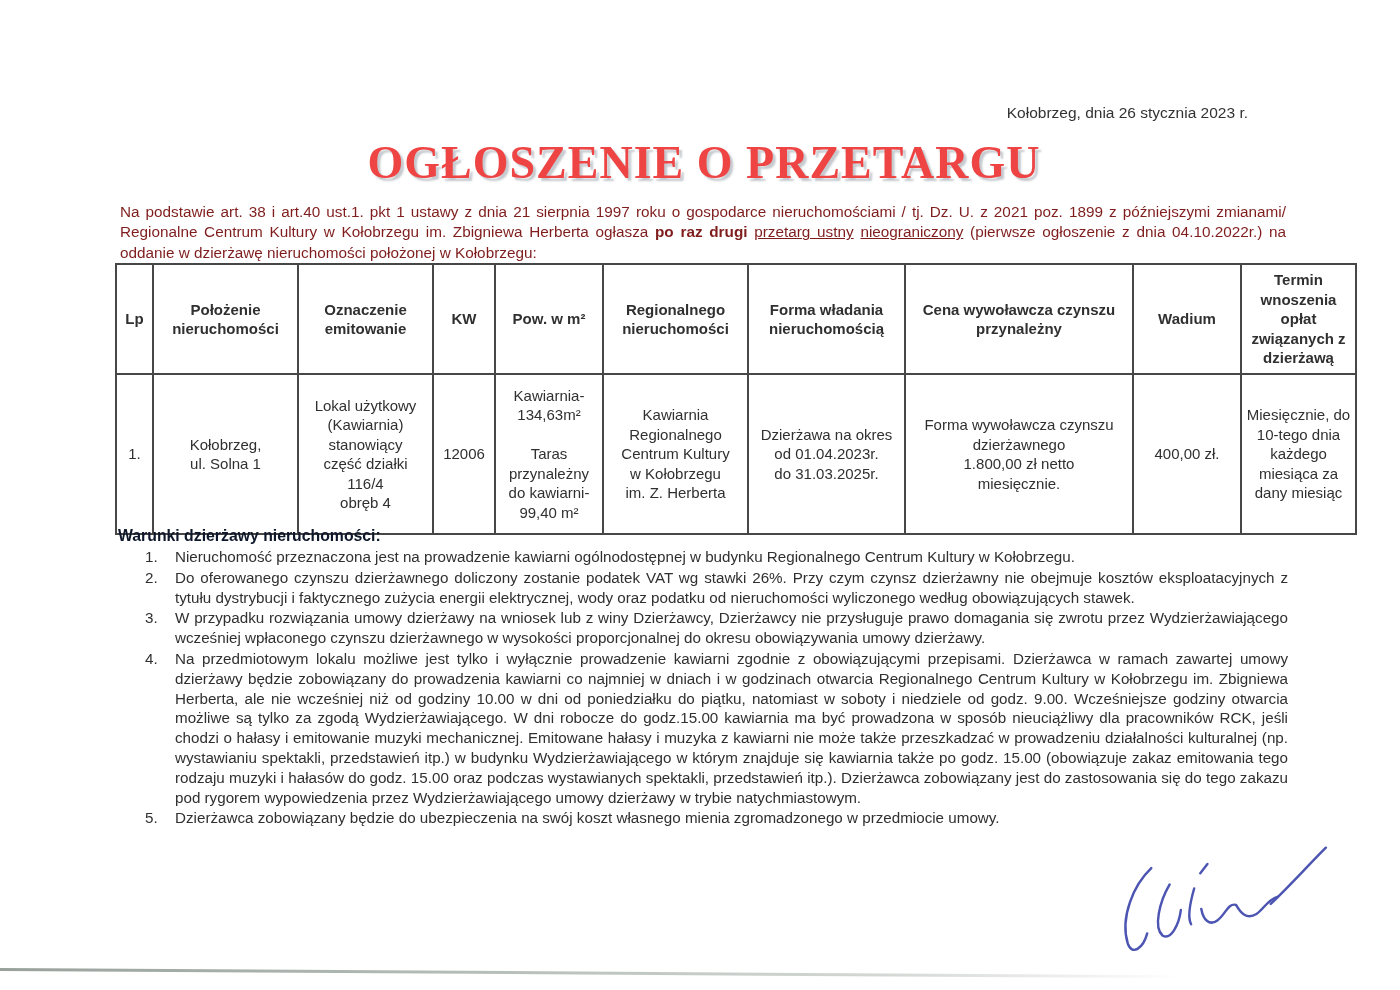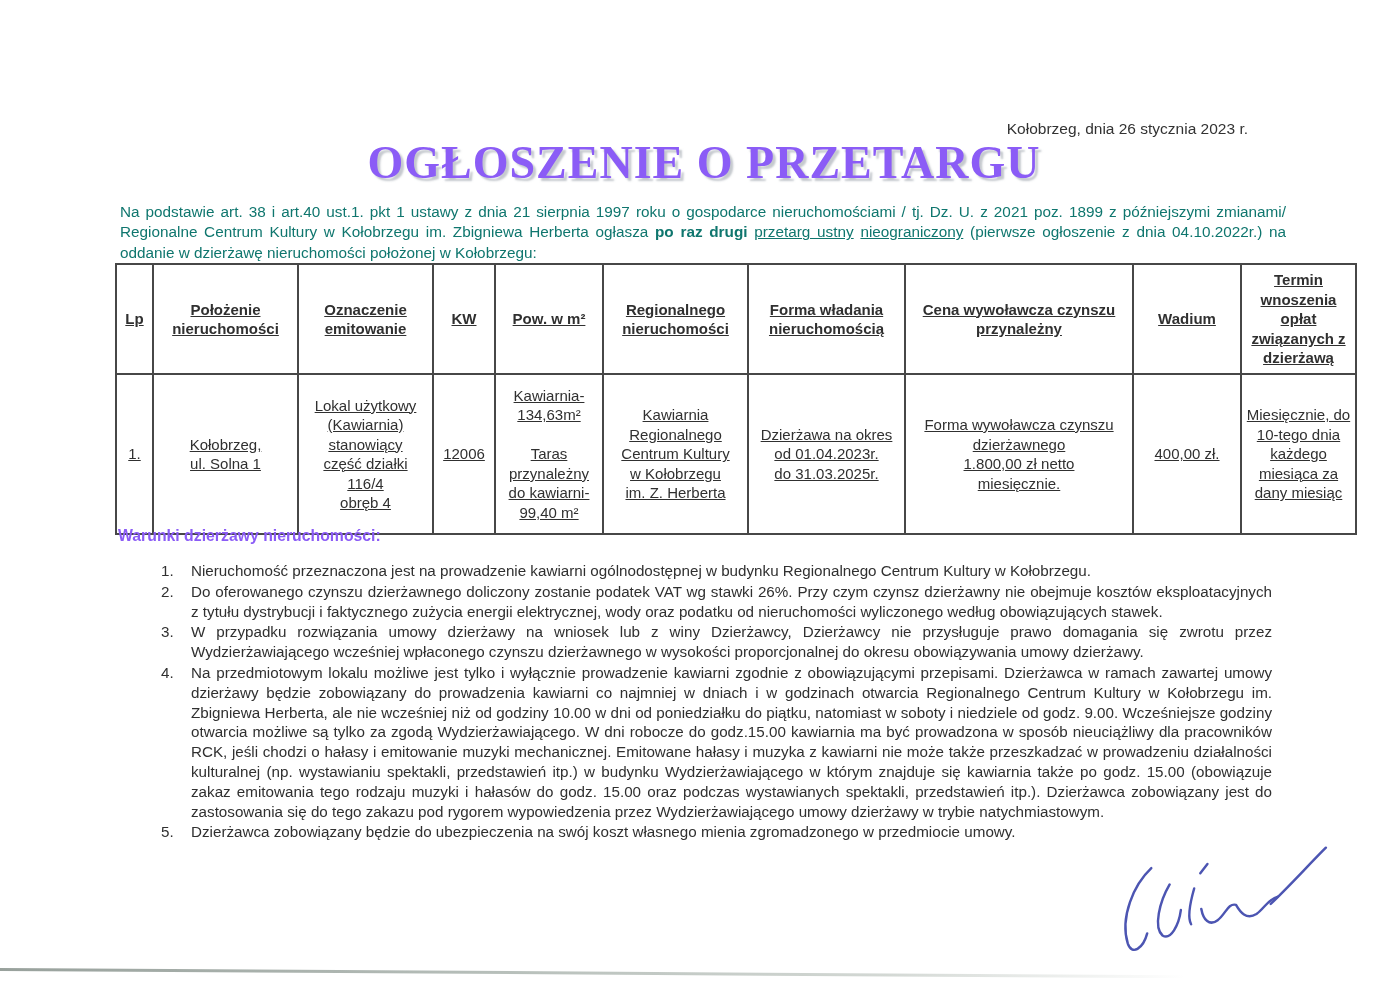--- a/index.html
+++ b/index.html
@@ -4,62 +4,62 @@
 <style>
   html,body{margin:0;padding:0;}
   body{
     width:1400px;height:990px;position:relative;overflow:hidden;
     background:#ffffff;
     font-family:"Liberation Sans","DejaVu Sans",sans-serif;
     color:#2e2e2e;
     -webkit-font-smoothing:antialiased;
   }
   .date-line{
-    position:absolute;top:120px;right:152px;
+    position:absolute;top:104px;right:152px;
     font-size:15.5px;color:#333;
   }
   .doc-title{
     position:absolute;top:136px;left:0;width:100%;
     text-align:center;padding-left:8px;box-sizing:border-box;
     font-family:"Liberation Serif","DejaVu Serif",serif;
     font-weight:bold;font-size:46px;letter-spacing:1px;
-    color:#8b5cf6;
+    color:#ef4444;
     text-shadow:3px 3px 2px rgba(150,156,166,0.55);
     margin:0;
   }
   .intro{
     position:absolute;top:202px;left:120px;width:1166px;
     font-size:15.3px;line-height:20.3px;text-align:justify;
-    margin:0;color:#0f766e;
+    margin:0;color:#7f1d1d;
   }
   .intro .bold{font-weight:bold;}
   .intro .und{text-decoration:underline;}
   table.offer{
     position:absolute;top:263px;left:115px;width:1240px;
     border-collapse:collapse;table-layout:fixed;
     font-size:15px;color:#303030;
   }
   table.offer th,table.offer td{
     border:2px solid #474747;
     text-align:center;vertical-align:middle;
     padding:3px 4px;line-height:1.3;
-    white-space:pre-line;word-wrap:break-word;text-decoration:underline;
+    white-space:pre-line;word-wrap:break-word;
   }
   table.offer th{font-weight:bold;font-size:15px;}
   thead tr{height:110px;}
   tbody tr{height:160px;}
   td.col-pow{text-align:left;vertical-align:top;padding-top:6px;padding-left:8px;}
   .conditions{
     position:absolute;top:527px;left:118px;width:1170px;
   }
   .conditions-heading{
-    font-weight:bold;font-size:15.8px;margin:0 0 2px 0;color:#8b5cf6;
+    font-weight:bold;font-size:15.8px;margin:0 0 2px 0;color:#0f172a;
   }
   ol.cond-list{
-    list-style:none;margin:16px;padding:0;counter-reset:cond;
+    list-style:none;margin:0;padding:0;counter-reset:cond;
   }
   ol.cond-list li{
     counter-increment:cond;
     position:relative;
     padding-left:57px;
     font-size:15.2px;line-height:19.8px;
     text-align:justify;color:#303030;
     margin-bottom:1px;
   }
   ol.cond-list li::before{

